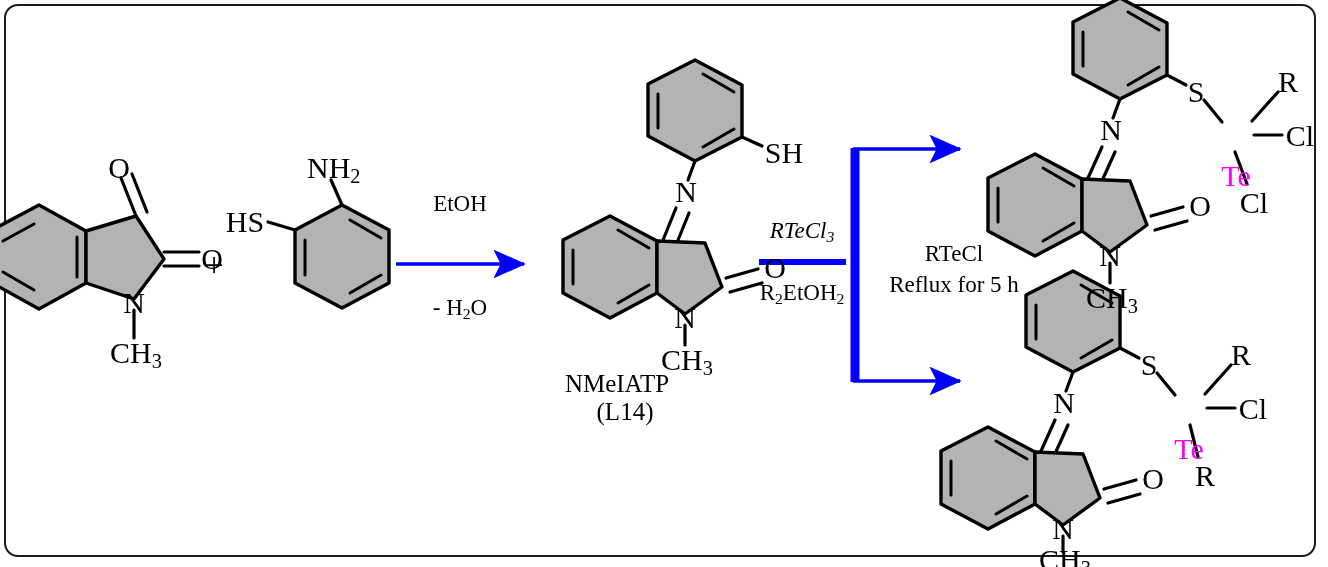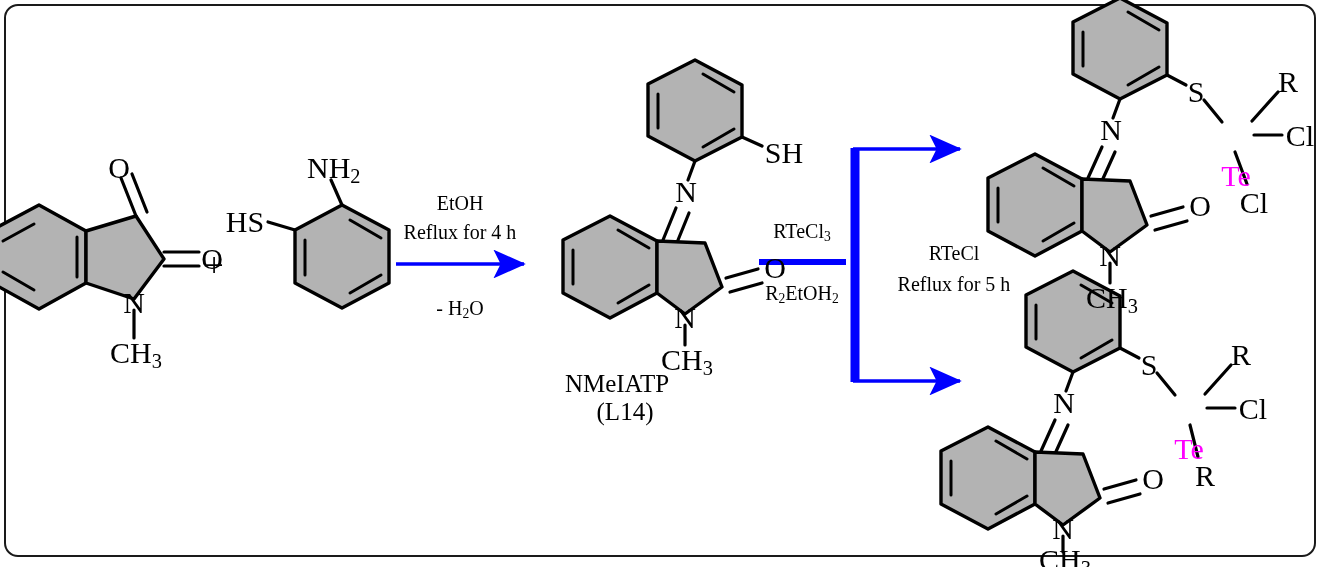--- a/index.html
+++ b/index.html
@@ -25,21 +25,21 @@
     position:absolute;
     color:#000000;
     font-family:"Liberation Serif", serif;
     white-space:nowrap;
     z-index:5;
     line-height:1;
   }
   .lbl sub{font-size:0.68em;vertical-align:-0.25em;}
   .atom{font-size:30px;}
   .atom-te{font-size:30px;color:#ff00ff;margin-top:39px;}
-  .cond{font-size:20px;}
+  .cond{font-size:23px;}
   .name{font-size:25px;}
   .plus{font-size:34px;}
   .ctr{transform:translate(-50%,-50%);}
 </style>
 </head>
 <body>
 
 <div id="scheme">
 
   <div id="frame"></div>
@@ -226,32 +226,31 @@
   <span class="lbl atom ctr" style="left:212px;top:259px;">O</span>
   <span class="lbl atom ctr" style="left:134px;top:303px;">N</span>
   <span class="lbl atom" style="left:110px;top:338px;"><span>CH</span><sub>3</sub></span>
 
   <span class="lbl plus ctr" style="left:214px;top:265px;">+</span>
 
   <span class="lbl atom" style="left:307px;top:153px;"><span>NH</span><sub>2</sub></span>
   <span class="lbl atom ctr" style="left:245px;top:222px;">HS</span>
 
   <span class="lbl cond ctr" style="left:460px;top:203px;">EtOH</span>
-  <span class="lbl cond ctr" style="left:460px;top:232px;">Reflux for 4 h</span>
   <span class="lbl cond ctr" style="left:460px;top:309px;"><span>- H</span><sub>2</sub><span>O</span></span>
 
   <span class="lbl atom ctr" style="left:784px;top:153px;">SH</span>
   <span class="lbl atom ctr" style="left:686px;top:192px;">N</span>
   <span class="lbl atom ctr" style="left:775px;top:268px;">O</span>
   <span class="lbl atom ctr" style="left:685px;top:318px;">N</span>
   <span class="lbl atom" style="left:661px;top:345px;"><span>CH</span><sub>3</sub></span>
   <span class="lbl name ctr" style="left:617px;top:377px;margin-top:6px;">NMeIATP</span>
   <span class="lbl name ctr" style="left:625px;top:411px;">(L14)</span>
 
-  <span class="lbl cond ctr" style="left:802px;top:232px;"><span>RTeCl</span><sub>3</sub></span>
+  <span class="lbl cond ctr" style="left:802px;top:232px;font-style:italic;"><span>RTeCl</span><sub>3</sub></span>
   <span class="lbl cond ctr" style="left:802px;top:294px;"><span>R</span><sub>2</sub><span>EtOH</span><sub>2</sub></span>
   <span class="lbl cond ctr" style="left:954px;top:253px;">RTeCl</span>
   <span class="lbl cond ctr" style="left:954px;top:284px;">Reflux for 5 h</span>
 
   <span class="lbl atom ctr" style="left:1196px;top:92px;">S</span>
   <span class="lbl atom-te ctr" style="left:1236px;top:137px;">Te</span>
   <span class="lbl atom ctr" style="left:1288px;top:82px;">R</span>
   <span class="lbl atom ctr" style="left:1300px;top:136px;">Cl</span>
   <span class="lbl atom ctr" style="left:1254px;top:203px;">Cl</span>
   <span class="lbl atom ctr" style="left:1111px;top:130px;">N</span>

